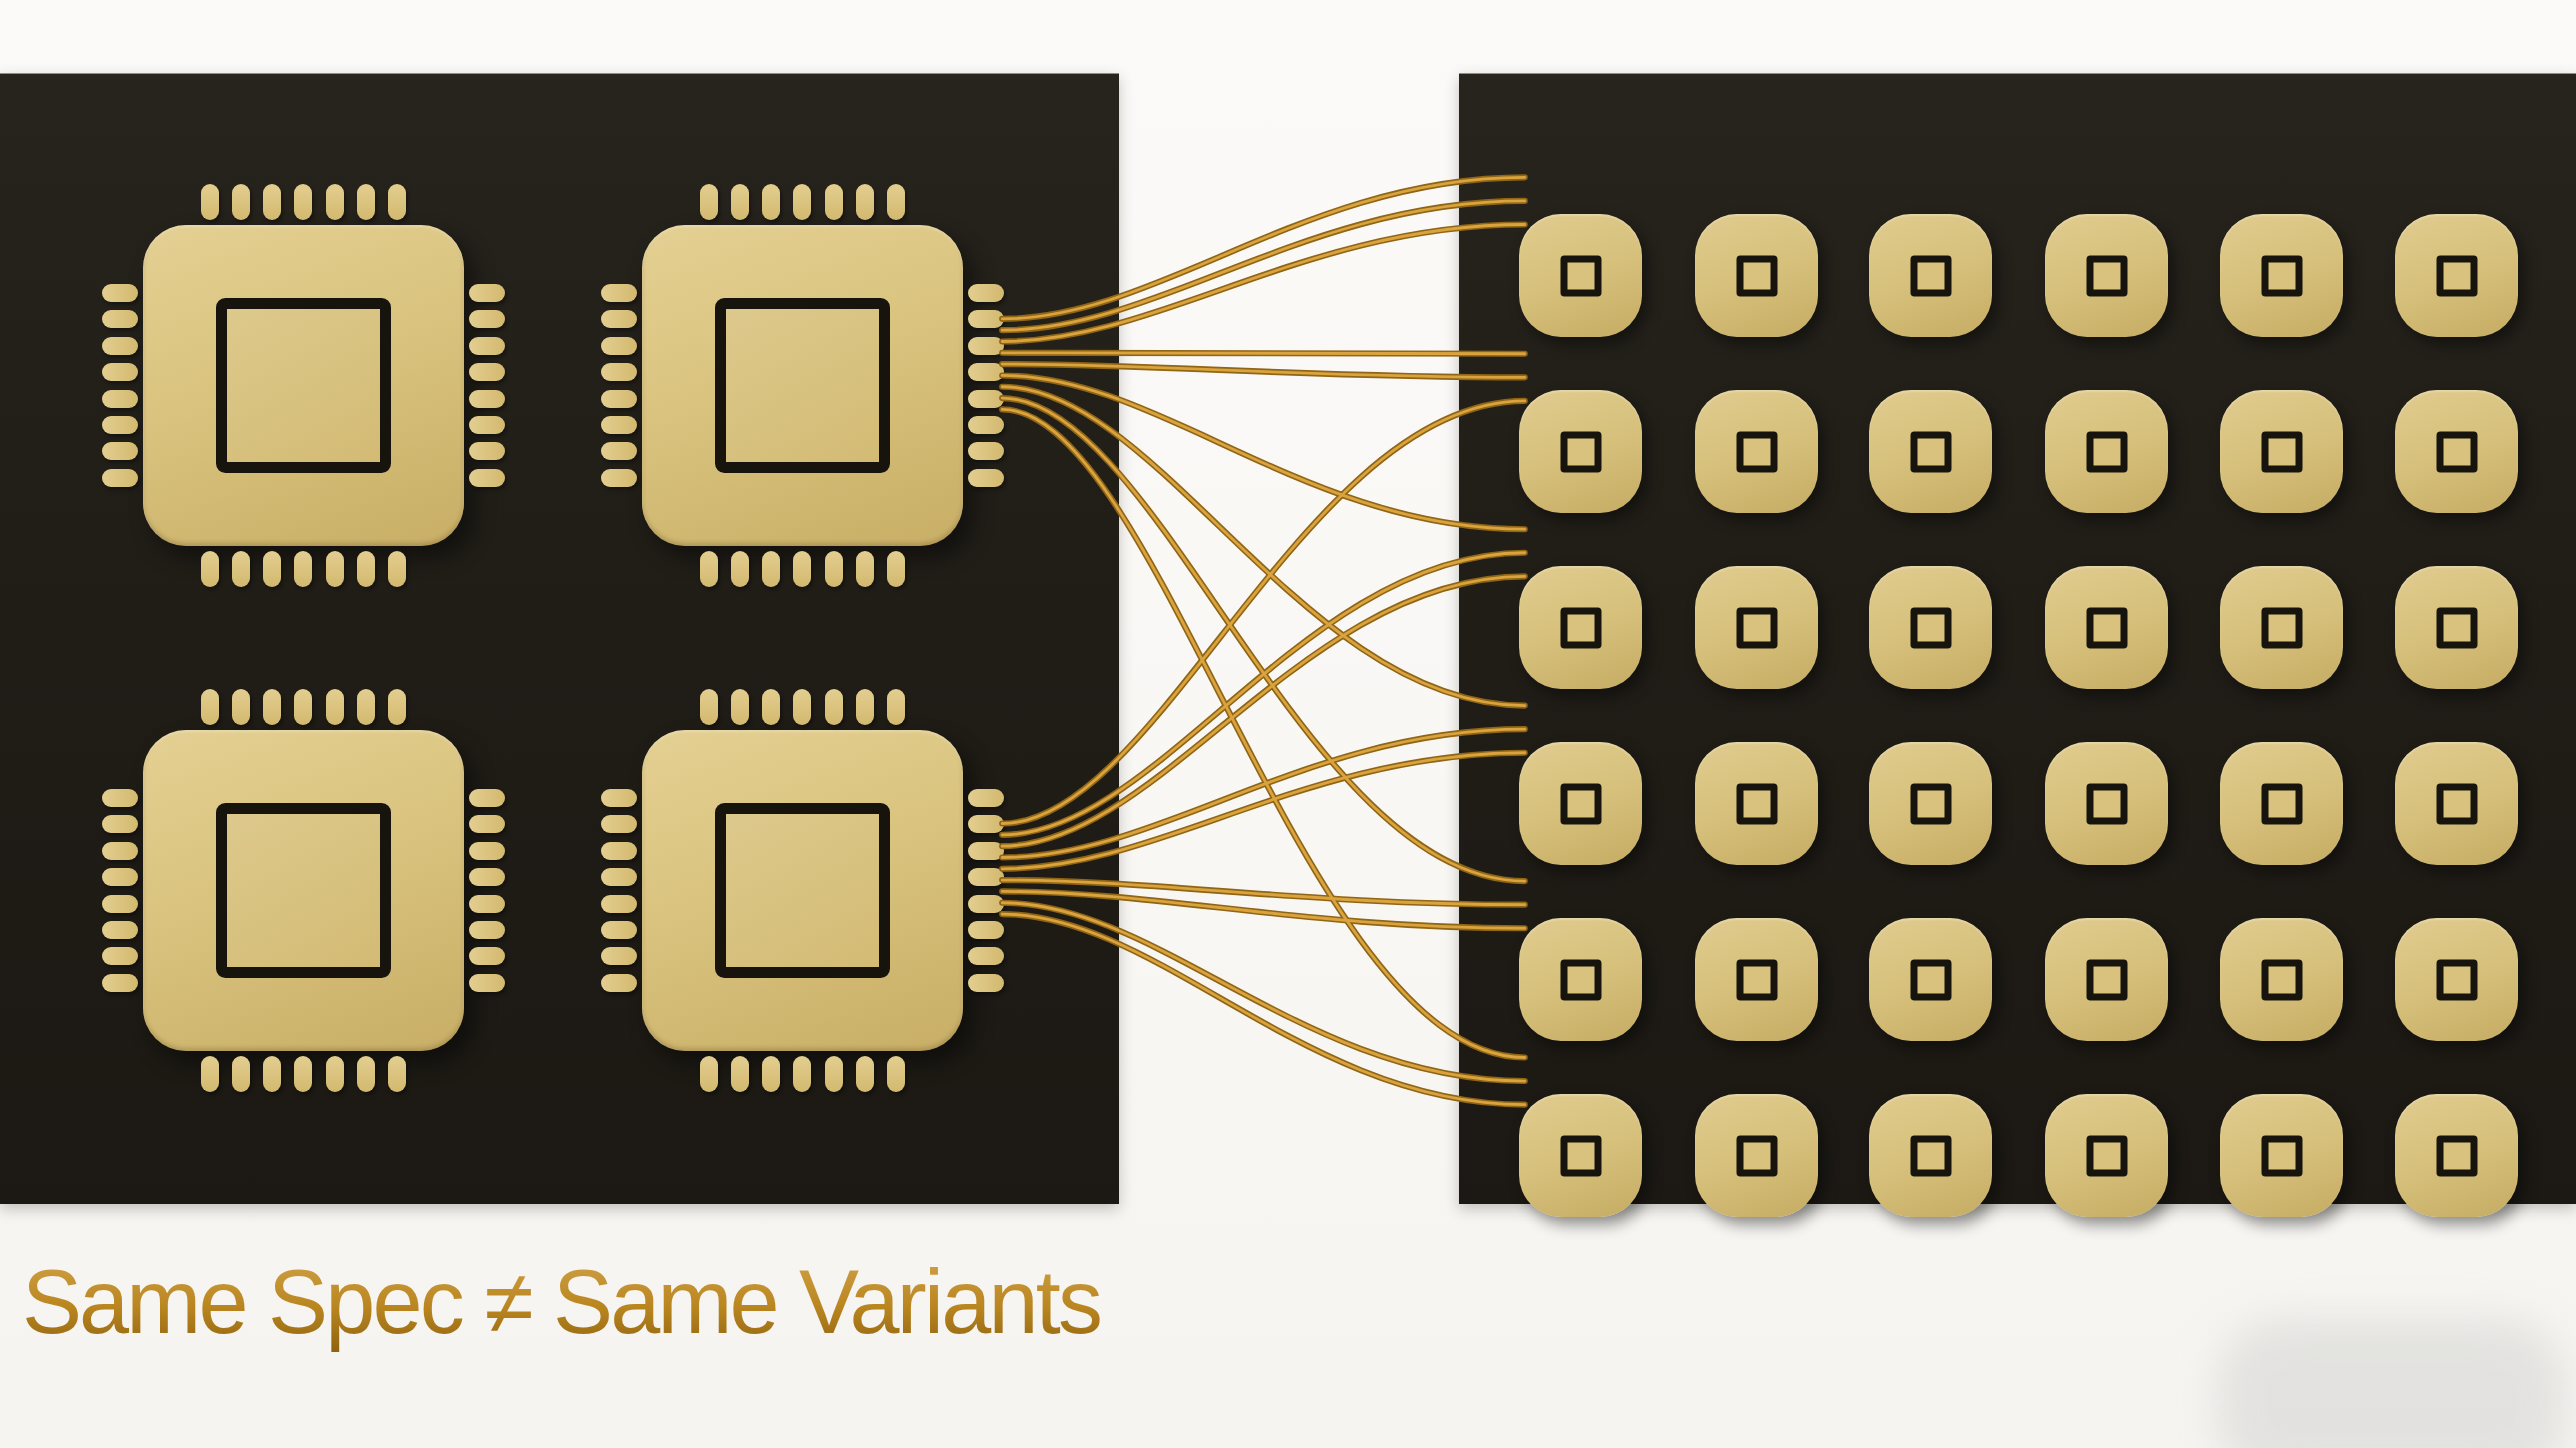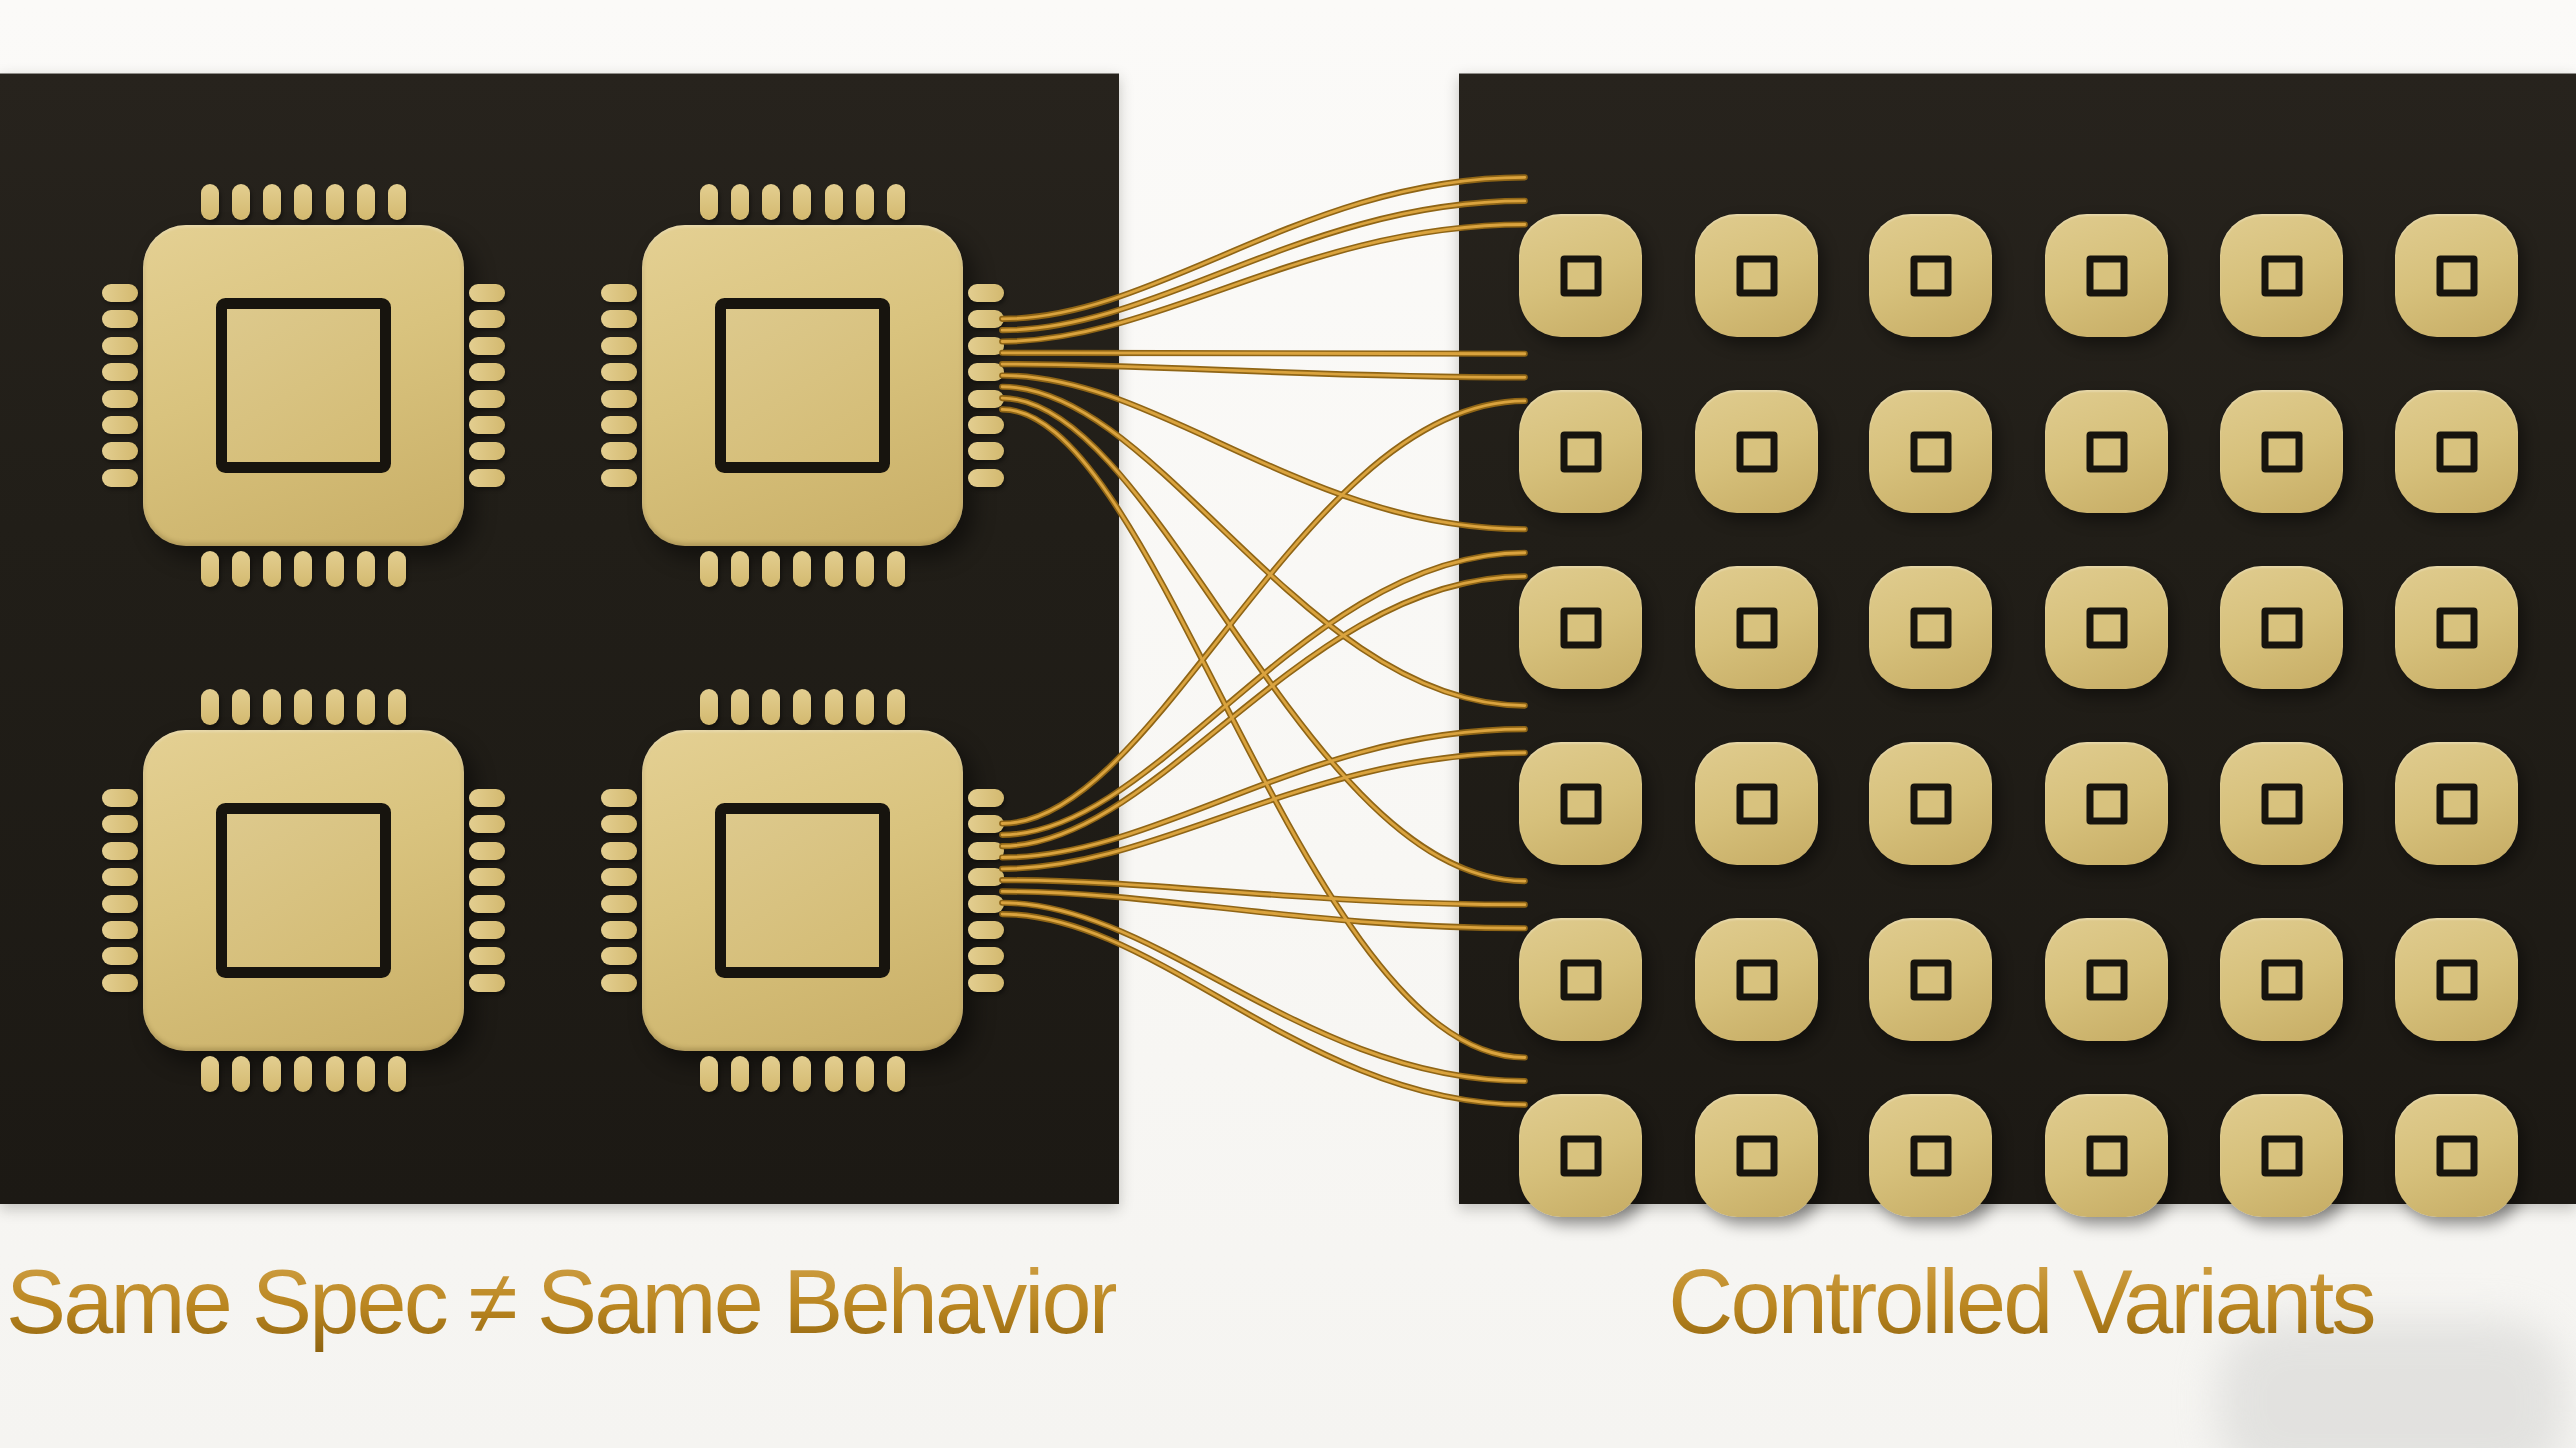--- a/index.html
+++ b/index.html
@@ -357,17 +357,16 @@
       <path d="M 1062 909 C 1228.2 909, 1383.32 773, 1616 773" fill="none" stroke="#daa33e" stroke-width="3" stroke-linecap="round"></path>
       <path d="M 1062 921 C 1228.2 921, 1383.32 798, 1616 798" fill="none" stroke="#daa33e" stroke-width="3" stroke-linecap="round"></path>
       <path d="M 1062 933 C 1228.2 933, 1383.32 959, 1616 959" fill="none" stroke="#daa33e" stroke-width="3" stroke-linecap="round"></path>
       <path d="M 1062 945 C 1228.2 945, 1383.32 984, 1616 984" fill="none" stroke="#daa33e" stroke-width="3" stroke-linecap="round"></path>
       <path d="M 1062 957 C 1228.2 957, 1383.32 1146, 1616 1146" fill="none" stroke="#daa33e" stroke-width="3" stroke-linecap="round"></path>
       <path d="M 1062 969 C 1228.2 969, 1383.32 1171, 1616 1171" fill="none" stroke="#daa33e" stroke-width="3" stroke-linecap="round"></path>
     </svg>
 
   <div class="smudge"></div>
 
-  <div class="caption" style="left:561px">Same Spec ≠ Same Behavior</div>
-  <div class="caption" style="left:2021px">Controlled Variants</div>
+  <div class="caption" style="left:561px">Same Spec ≠ Same Variants</div>
 
 </div>
 
 
 </body></html>

